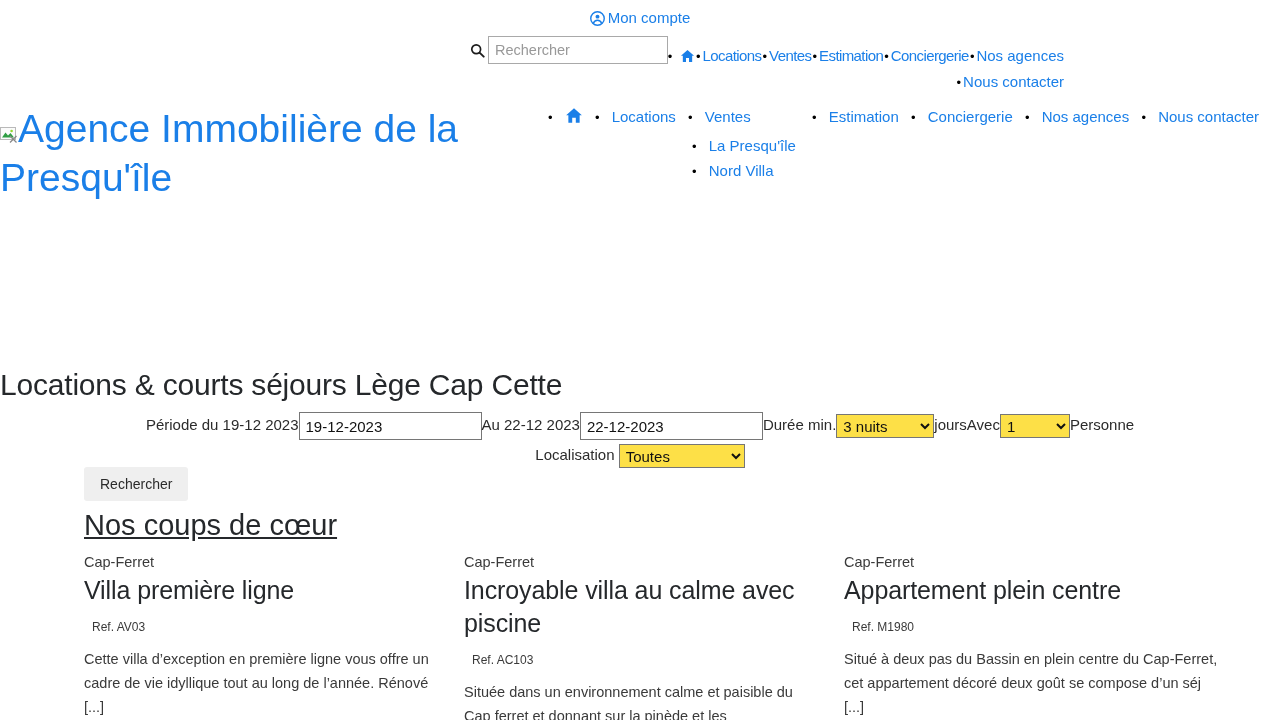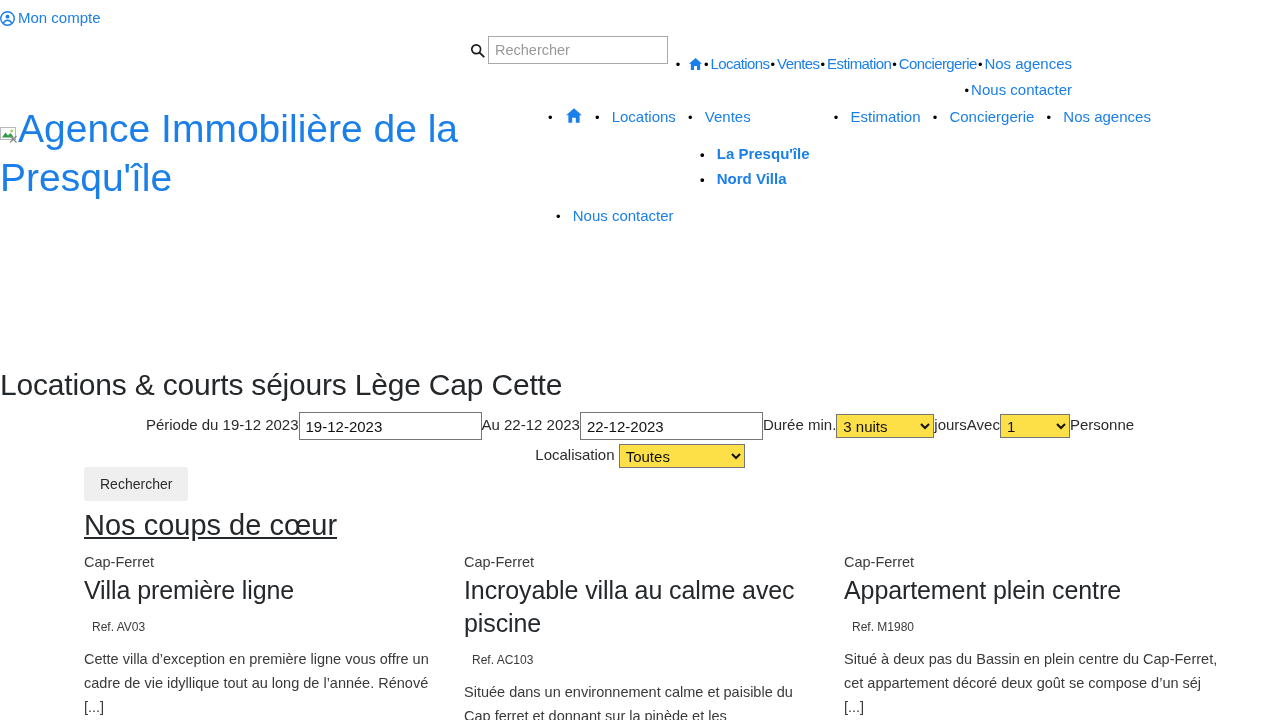--- a/index.html
+++ b/index.html
@@ -11,21 +11,21 @@
     font-family: "Liberation Sans", sans-serif;
     overflow: hidden;
   }
   #page { position: relative; width: 1280px; height: 720px; }
 
   a { color: #1a7fe8; text-decoration: none; }
 
   
   .utility-bar {
     position: absolute; left: 0; top: 8px; width: 1280px;
-    text-align: left;
+    text-align: center;
     font-size: 15px;
     line-height: 20px;
   }
   .account-link { color: #1a7fe8; display: inline-flex; align-items: center; gap: 3px; }
   .account-link svg { display: block; }
 
   
   .search-row {
     position: absolute; left: 466px; top: 36px;
     display: flex; align-items: flex-start;
@@ -39,21 +39,21 @@
     font-size: 14.5px;
     color: #3c3c3c;
     padding: 2px 6px;
   }
   .search-input::placeholder { color: #999; }
 
   
   .squash-nav {
     position: absolute; left: 660px; top: 40px;
     width: 400px;
-    list-style: none; margin: 12px; padding: 0;
+    list-style: none; margin: 4px; padding: 0;
     font-size: 15px;
     line-height: 24px;
     text-align: right;
   }
   .squash-nav li {
     display: inline;
     margin: 0;
   }
   .squash-nav li::before {
     content: "\2022";
@@ -101,21 +101,21 @@
   .main-nav > li::before {
     content: "\2022";
     color: #000;
     font-size: 13px;
     margin-right: 8px;
   }
   .main-nav > li + li { margin-left: 8px; }
   .main-nav .home-ico { display: inline-block; vertical-align: -2px; }
   .main-nav .submenu {
     list-style: none;
-    margin: 12px; padding: 0; font-weight: bold;
+    margin: 4px; padding: 0;
   }
   .main-nav .submenu li { line-height: 24px; }
   .main-nav .submenu li::before {
     content: "\2022";
     color: #000;
     font-size: 13px;
     margin-right: 8px;
   }
 
   

